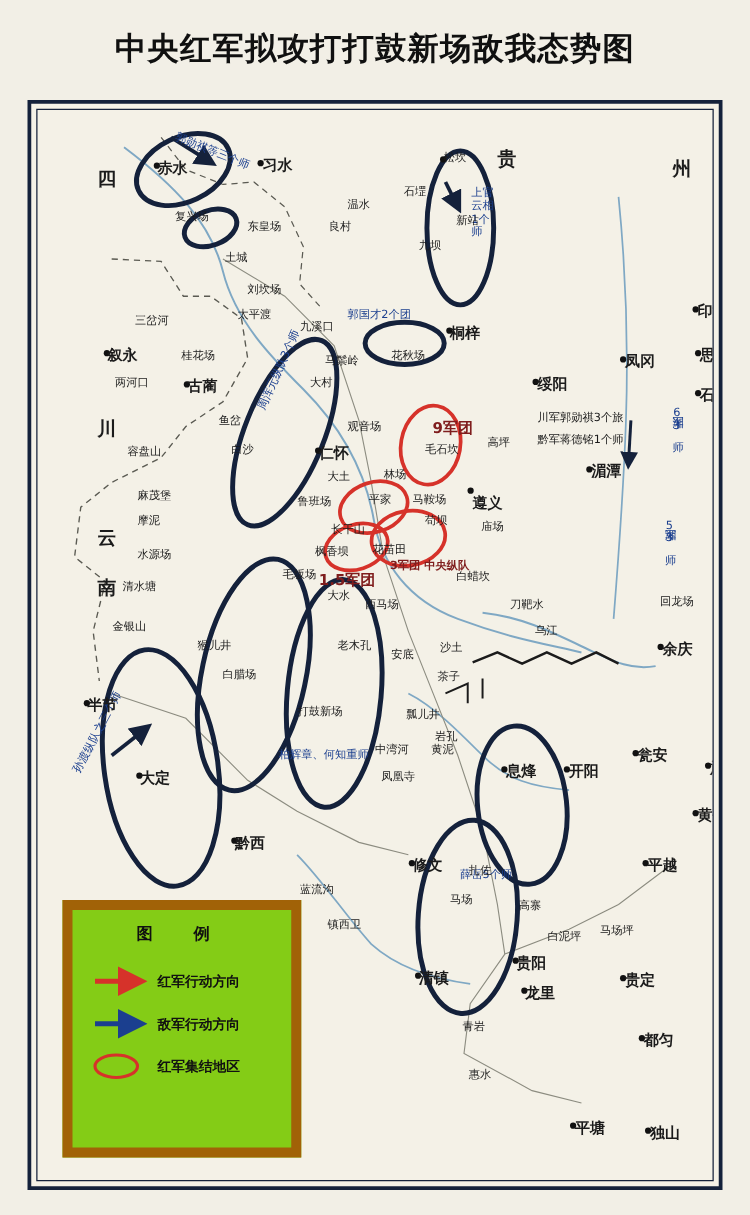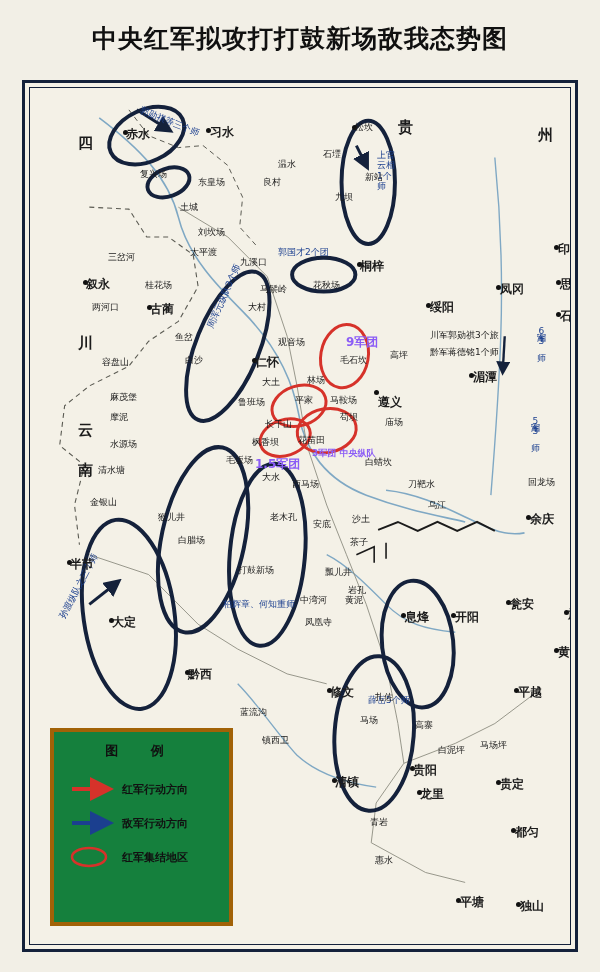--- a/index.html
+++ b/index.html
@@ -33,29 +33,29 @@
   .lbl{
     position:absolute;
     font-size:9px;
     color:#1b1b1b;
     white-space:nowrap;
     font-family:"DejaVu Sans","Liberation Sans",sans-serif;
     line-height:1.05;
   }
   .lbl.big{font-size:12px;font-weight:bold;}
   .lbl.prov{font-size:15px;font-weight:bold;letter-spacing:2px;}
-  .lbl.red{color:#8b5cf6;font-weight:bold;}
+  .lbl.red{color:#7f1d1d;font-weight:bold;}
   .lbl.blue{color:#1b3f8f;}
   .dot{
     position:absolute;width:5px;height:5px;border-radius:50%;
     background:#111;
   }
   #legend{
     position:absolute;left:20px;bottom:18px;width:175px;height:190px;
-    border:4px solid #a16207;background:#15803d;
+    border:8px solid #a16207;background:#84cc16;
   }
   #legend .lg-title{
     position:absolute;top:10px;left:0;width:100%;text-align:center;
     font-size:13px;font-weight:bold;letter-spacing:14px;color:#101010;
     font-family:"DejaVu Serif","Liberation Serif",serif;
   }
   .lg-row{position:absolute;left:14px;width:150px;height:26px;font-weight:bold;}
   .lg-row .lg-key{position:absolute;left:0;top:0;width:46px;height:26px;}
   .lg-row .lg-txt{position:absolute;left:54px;top:6px;font-size:11px;color:#111;}
 </style>

